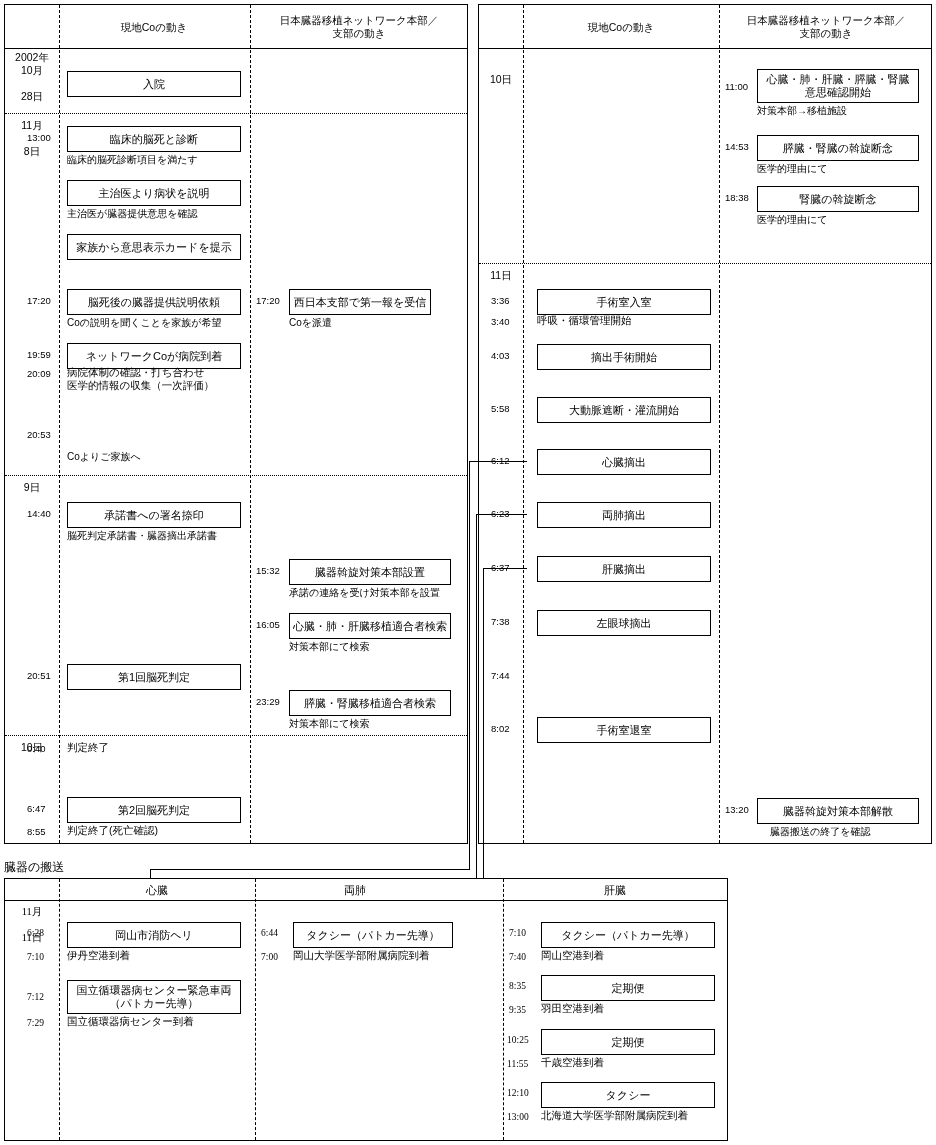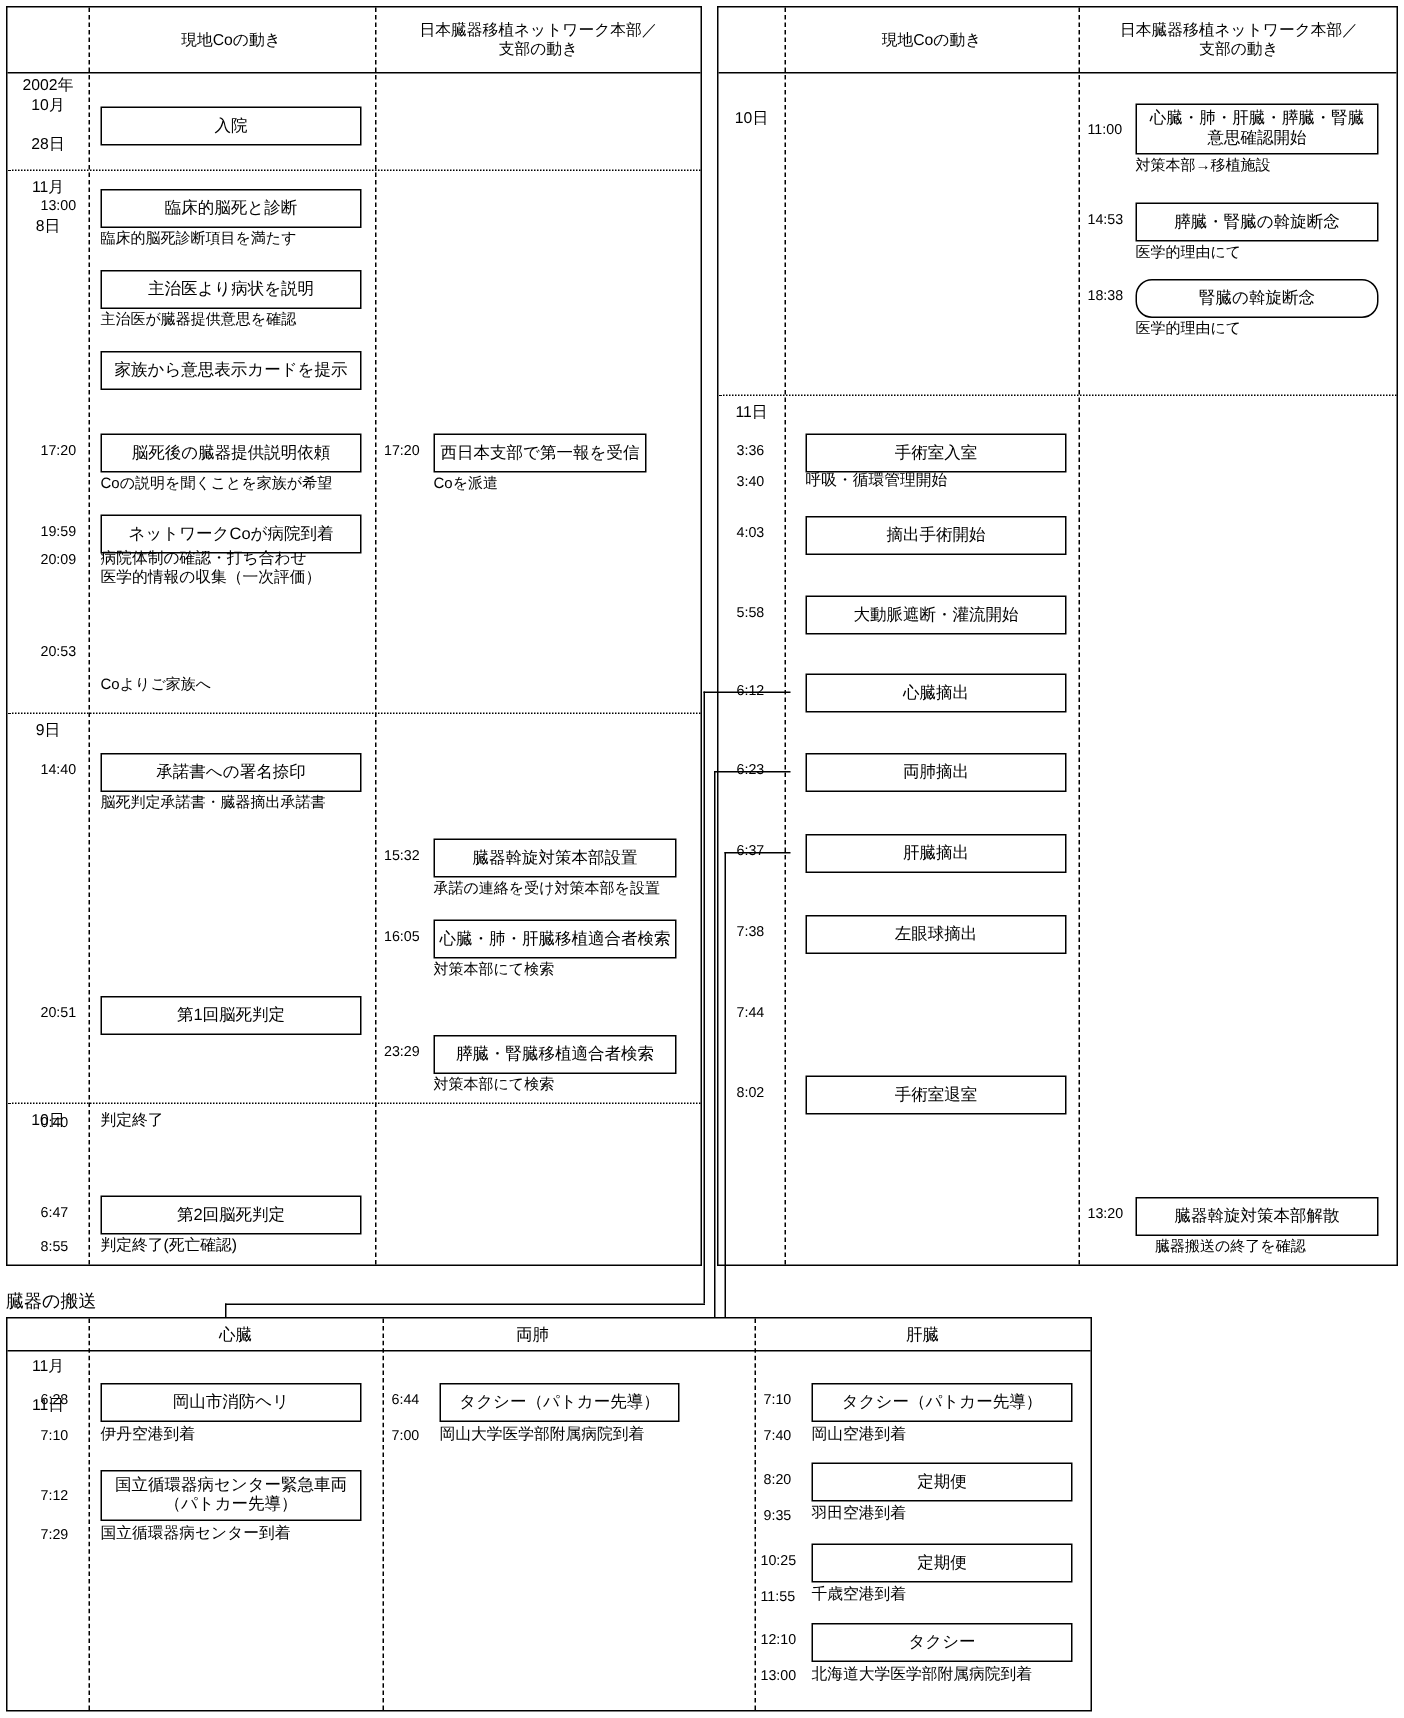--- a/index.html
+++ b/index.html
@@ -249,21 +249,21 @@
     <div class="etime" style="left:246px; top:76px; width:34px;">11:00</div>
     <div class="ebox" style="left:278px; top:64px; width:162px; height:34px;">心臓・肺・肝臓・膵臓・腎臓
 意思確認開始</div>
     <div class="enote" style="left:278px; top:100px;">対策本部→移植施設</div>
 
     <div class="etime" style="left:246px; top:136px; width:34px;">14:53</div>
     <div class="ebox" style="left:278px; top:130px; width:162px; height:26px;">膵臓・腎臓の斡旋断念</div>
     <div class="enote" style="left:278px; top:158px;">医学的理由にて</div>
 
     <div class="etime" style="left:246px; top:187px; width:34px;">18:38</div>
-    <div class="ebox" style="left:278px; top:181px; width:162px; height:26px;border-radius:11px;">腎臓の斡旋断念</div>
+    <div class="ebox" style="left:278px; top:181px; width:162px; height:26px;">腎臓の斡旋断念</div>
     <div class="enote" style="left:278px; top:209px;">医学的理由にて</div>
 
     <div class="etime" style="left:246px; top:799px; width:34px;">13:20</div>
     <div class="ebox" style="left:278px; top:793px; width:162px; height:26px;">臓器斡旋対策本部解散</div>
     <div class="enote" style="left:291px; top:821px;">臓器搬送の終了を確認</div>
   </div>
 
   <div class="ln-h" style="left:469px; top:461px; width:58px;"></div>
   <div class="ln-v" style="left:469px; top:461px; height:408px;"></div>
   <div class="ln-h" style="left:150px; top:869px; width:320px;"></div>
@@ -277,21 +277,21 @@
   <div class="arrowhead" style="left:369px; top:893px;"></div>
 
   <div class="ln-h" style="left:483px; top:568px; width:44px;"></div>
   <div class="ln-v" style="left:483px; top:568px; height:313px;"></div>
   <div class="ln-h" style="left:483px; top:881px; width:148px;"></div>
   <div class="ln-v" style="left:631px; top:881px; height:14px;"></div>
   <div class="arrowhead" style="left:627px; top:893px;"></div>
 
   <div class="section-title" style="left:4px; top:860px;">臓器の搬送</div>
 
-  <div class="panel" style="left:4px; top:878px; width:724px; height:263px;">
+  <div class="panel" style="left:4px; top:878px; width:724px; height:263px;font-family:Liberation Serif, serif;">
 
     <div class="hdr-row" style="height:22px;"></div>
     <div class="hdr-cell" style="left:54px; width:196px; height:22px; font-size:11px;">心臓</div>
     <div class="hdr-cell" style="left:252px; width:196px; height:22px; font-size:11px;">両肺</div>
     <div class="hdr-cell" style="left:500px; width:220px; height:22px; font-size:11px;">肝臓</div>
 
     <div class="vdash" style="left:54px; top:0; height:261px;"></div>
     <div class="vdash" style="left:250px; top:0; height:261px;"></div>
     <div class="vdash" style="left:498px; top:0; height:261px;"></div>
 
@@ -313,21 +313,21 @@
     <div class="etime" style="left:256px; top:49px; width:34px;">6:44</div>
     <div class="ebox" style="left:288px; top:43px; width:160px; height:26px;">タクシー（パトカー先導）</div>
     <div class="etime" style="left:256px; top:73px; width:34px;">7:00</div>
     <div class="eplain" style="left:288px; top:71px;">岡山大学医学部附属病院到着</div>
 
     <div class="etime" style="left:504px; top:49px; width:34px;">7:10</div>
     <div class="ebox" style="left:536px; top:43px; width:174px; height:26px;">タクシー（パトカー先導）</div>
     <div class="etime" style="left:504px; top:73px; width:34px;">7:40</div>
     <div class="eplain" style="left:536px; top:71px;">岡山空港到着</div>
 
-    <div class="etime" style="left:504px; top:102px; width:34px;">8:20</div>
+    <div class="etime" style="left:504px; top:102px; width:34px;">8:35</div>
     <div class="ebox" style="left:536px; top:96px; width:174px; height:26px;">定期便</div>
     <div class="etime" style="left:504px; top:126px; width:34px;">9:35</div>
     <div class="eplain" style="left:536px; top:124px;">羽田空港到着</div>
 
     <div class="etime" style="left:502px; top:156px; width:36px;">10:25</div>
     <div class="ebox" style="left:536px; top:150px; width:174px; height:26px;">定期便</div>
     <div class="etime" style="left:502px; top:180px; width:36px;">11:55</div>
     <div class="eplain" style="left:536px; top:178px;">千歳空港到着</div>
 
     <div class="etime" style="left:502px; top:209px; width:36px;">12:10</div>

